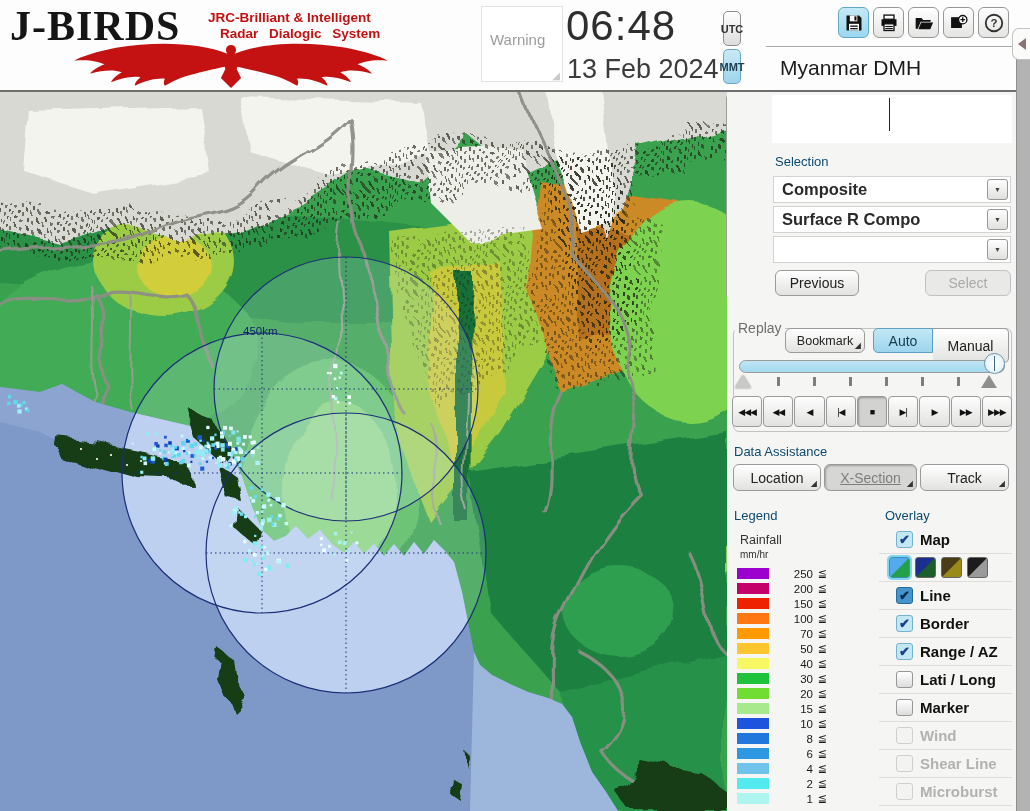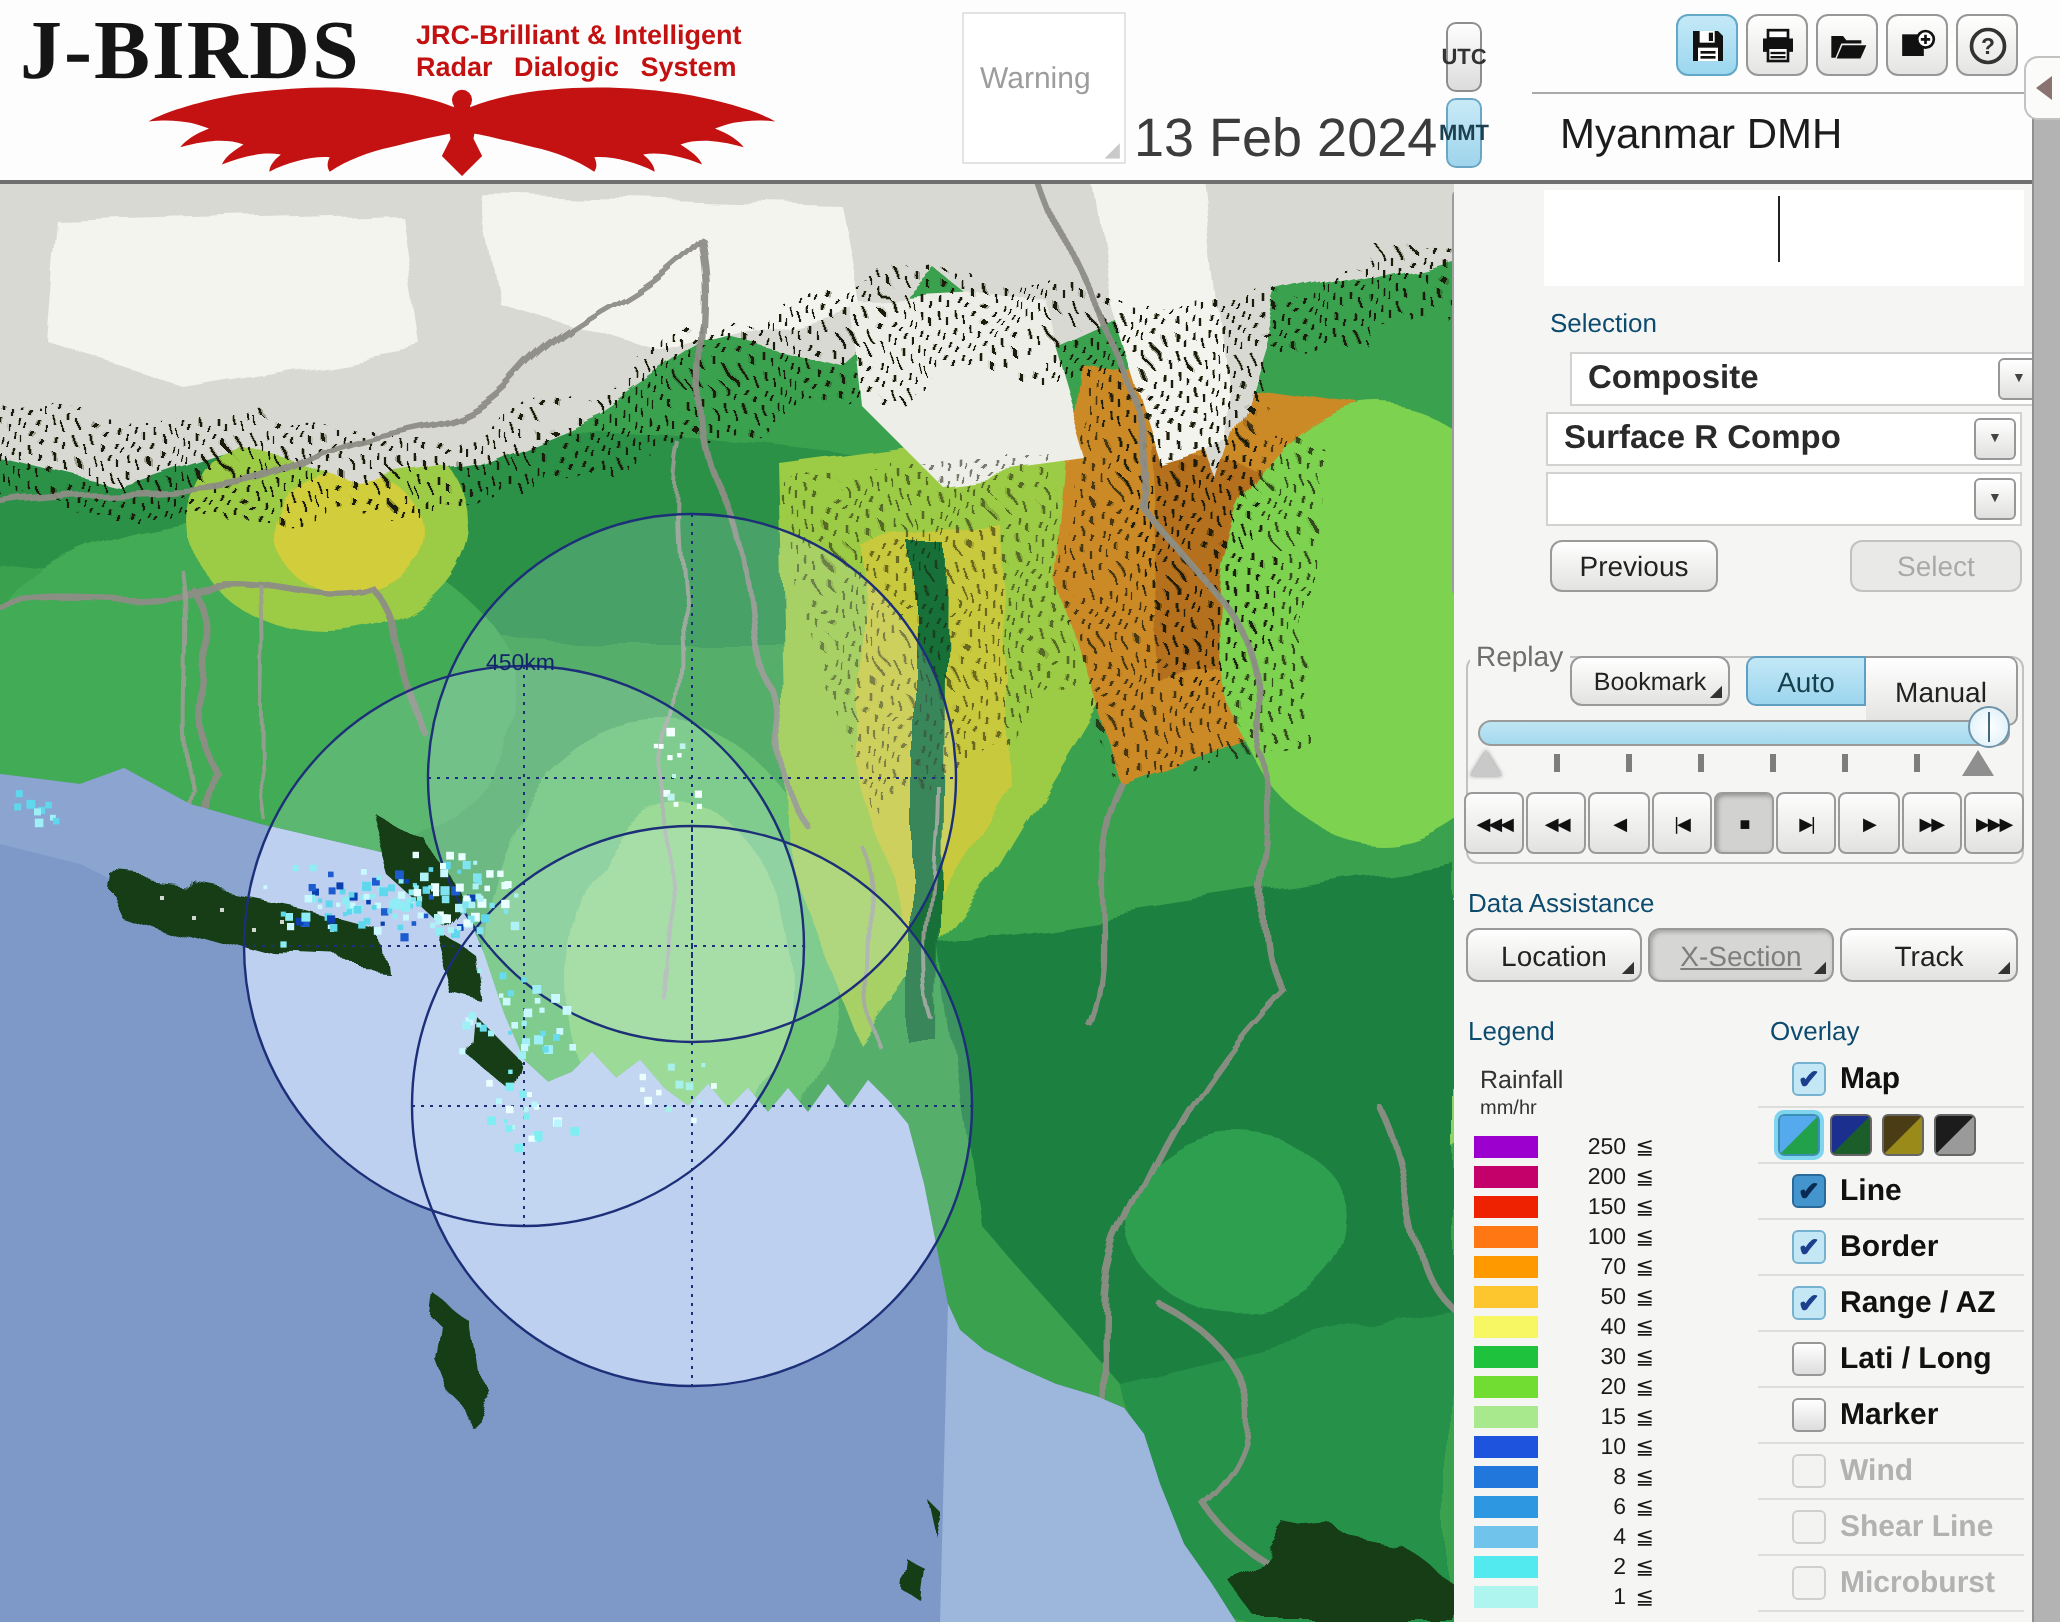--- a/index.html
+++ b/index.html
@@ -4,21 +4,21 @@
 <style>
   * { margin:0; padding:0; box-sizing:border-box; }
   body { font-family:"Liberation Sans",sans-serif; background:#888; }
   .app { position:relative; width:1030px; height:811px; background:#fdfdfd; overflow:hidden; }
 
   
   .header { position:absolute; left:0; top:0; width:1030px; height:90px; background:#fdfdfd; }
   .content-divider { position:absolute; left:0; top:90px; width:1030px; height:2px; background:#6f6f6f; }
   .logo-title { position:absolute; left:10px; top:2px; font-family:"Liberation Serif",serif; font-weight:bold; font-size:42px; color:#151515; letter-spacing:1px; }
   .logo-sub { position:absolute; left:208px; top:10px; color:#c31111; font-weight:bold; font-size:13.5px; line-height:1.18; white-space:nowrap; }
-  .logo-sub .l2 { word-spacing:7px; }
+  .logo-sub .l2 { word-spacing:7px;margin-left:12px; }
   .eagle { position:absolute; left:8px; top:42px; }
   .warning-box { position:absolute; left:481px; top:6px; width:82px; height:76px; background:#fff; border:1px solid #e3e3e3; }
   .warning-box span { position:absolute; left:8px; top:24px; color:#9d9d9d; font-size:15px; }
   .warning-grip { position:absolute; right:2px; bottom:0px; color:#c9c9c9; font-size:10px; }
   .clock-time { position:absolute; left:566px; top:2px; font-size:42px; color:#2e2e2e; letter-spacing:1px; }
   .clock-date { position:absolute; left:567px; top:54px; font-size:27px; color:#3c3c3c; }
   .tz-btn { position:absolute; left:723px; width:18px; height:35px; border:1px solid #8d8d8d; border-radius:5px; font-size:11px; font-weight:bold; color:#333; background:linear-gradient(#fefefe,#dcdcdc); display:flex; align-items:center; justify-content:center; cursor:pointer; }
   .tz-btn.sel { background:linear-gradient(#c8eaf6,#9ed4ec); border-color:#6aa6c4; color:#1d4050; }
   .tool-btn { position:absolute; top:7px; width:31px; height:31px; border:1px solid #979797; border-radius:6px; background:linear-gradient(#ffffff,#e4e4e2); display:flex; align-items:center; justify-content:center; cursor:pointer; }
   .tool-btn.sel { background:linear-gradient(#c4e9f7,#9bd7ef); border-color:#64a8c8; }
@@ -109,20 +109,21 @@
         <path d="M214,16 L220,8 L226,16 L230,26 L228,38 L234,50 L220,64 L206,50 L212,38 L210,26 Z"></path>
         <circle cx="220" cy="11" r="7"></circle>
       </g>
     </svg>
 
     <div class="warning-box">
       <span>Warning</span>
       <div class="warning-grip">◢</div>
     </div>
 
+    <div class="clock-time">06:48</div>
     <div class="clock-date">13 Feb 2024</div>
 
     <div class="tz-btn" style="top:11px;">UTC</div>
     <div class="tz-btn sel" style="top:49px;">MMT</div>
 
     <div class="tool-btn sel" style="left:838px;">
       <svg width="20" height="20" viewBox="0 0 24 24">
           <path fill="#111" d="M3,3 h15 l3,3 v15 h-18 Z"></path>
           <rect fill="#fff" x="7" y="3" width="9" height="7"></rect>
           <rect fill="#111" x="12.5" y="4" width="2.5" height="5"></rect>
@@ -551,21 +552,21 @@
   </div>
 
   <div class="panel">
 
     <div class="station-list">
         <div class="vline"></div>
       </div>
 
     <div class="label" style="left:48px; top:62px;">Selection</div>
 
-    <div class="dd-field" style="top:84px;margin-left:12px;">
+    <div class="dd-field" style="top:84px;">
       <div class="val">Composite</div>
       <div class="dd-arrow">▼</div>
     </div>
     <div class="dd-field" style="top:114px;">
       <div class="val">Surface R Compo</div>
       <div class="dd-arrow">▼</div>
     </div>
     <div class="dd-field" style="top:144px;">
       <div class="val"></div>
       <div class="dd-arrow">▼</div>

